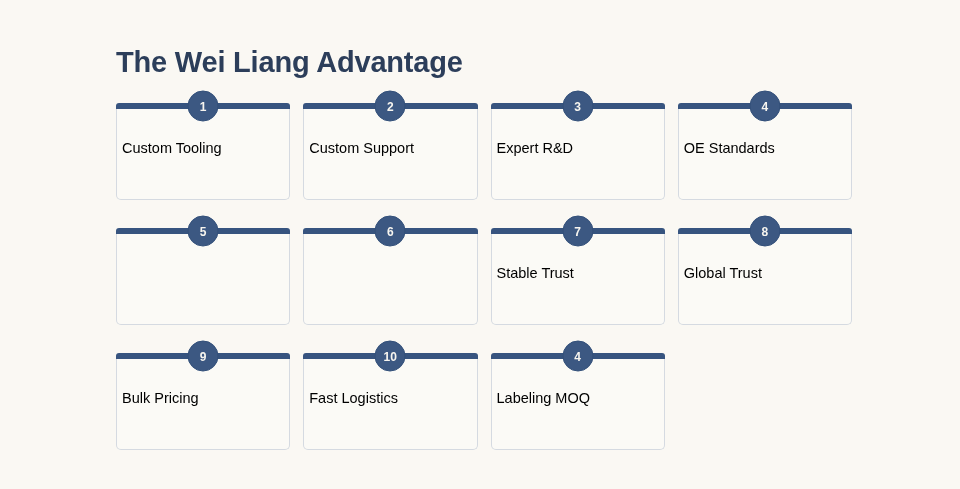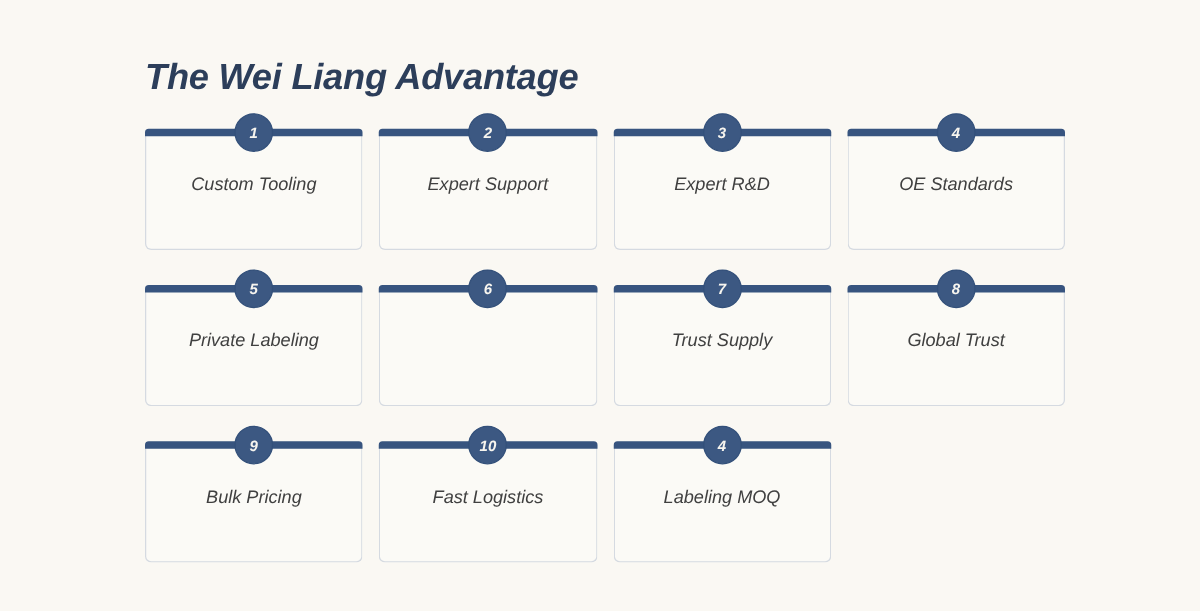--- a/index.html
+++ b/index.html
@@ -13,21 +13,20 @@
     overflow: hidden;
     background: #faf8f3;
     font-family: "Liberation Sans", sans-serif;
     -webkit-font-smoothing: antialiased;
   }
   #infographic {
     position: relative;
     width: 960px;
     height: 489px;
     box-sizing: border-box;
-    font-style: italic;
   }
   #page-title {
     position: absolute;
     left: 116px;
     top: 25px;
     font-size: 29px;
     font-weight: 700;
     letter-spacing: -0.2px;
     color: #2c3e5a;
     line-height: 36px;
@@ -89,24 +88,24 @@
     font-weight: 700;
     line-height: 1;
     letter-spacing: 0.2px;
     z-index: 2;
   }
   .card-label {
     position: absolute;
     left: 6px;
     right: 6px;
     top: 48px;
-    text-align: center;
+    text-align: left;
     font-size: 14.5px;
     font-weight: 400;
-    color: #404040;
+    color: #000000;
     line-height: 18px;
     white-space: nowrap;
     z-index: 1;
   }
 </style>
 </head>
 <body>
 
 <div id="infographic">
 
@@ -116,50 +115,49 @@
       <div class="card">
         <div class="card-body"></div>
         <div class="card-topbar"></div>
         <div class="card-badge">1</div>
         <div class="card-label">Custom Tooling</div>
       </div>
       <div class="card">
         <div class="card-body"></div>
         <div class="card-topbar"></div>
         <div class="card-badge">2</div>
-        <div class="card-label">Expert Support</div>
+        <div class="card-label">Custom Support</div>
       </div>
       <div class="card">
         <div class="card-body"></div>
         <div class="card-topbar"></div>
         <div class="card-badge">3</div>
         <div class="card-label">Expert R&amp;D</div>
       </div>
       <div class="card">
         <div class="card-body"></div>
         <div class="card-topbar"></div>
         <div class="card-badge">4</div>
         <div class="card-label">OE Standards</div>
       </div>
       <div class="card">
         <div class="card-body"></div>
         <div class="card-topbar"></div>
         <div class="card-badge">5</div>
-        <div class="card-label">Private Labeling</div>
       </div>
       <div class="card">
         <div class="card-body"></div>
         <div class="card-topbar"></div>
         <div class="card-badge">6</div>
       </div>
       <div class="card">
         <div class="card-body"></div>
         <div class="card-topbar"></div>
         <div class="card-badge">7</div>
-        <div class="card-label">Trust Supply</div>
+        <div class="card-label">Stable Trust</div>
       </div>
       <div class="card">
         <div class="card-body"></div>
         <div class="card-topbar"></div>
         <div class="card-badge">8</div>
         <div class="card-label">Global Trust</div>
       </div>
       <div class="card">
         <div class="card-body"></div>
         <div class="card-topbar"></div>

